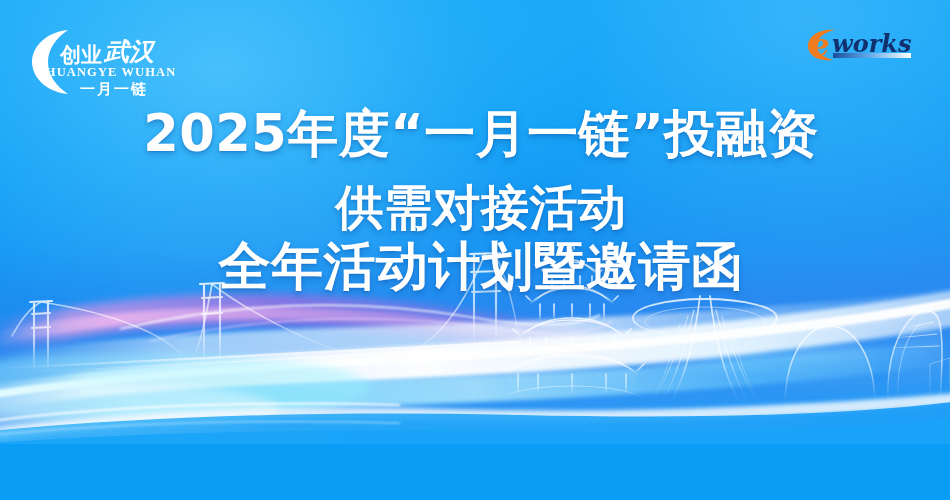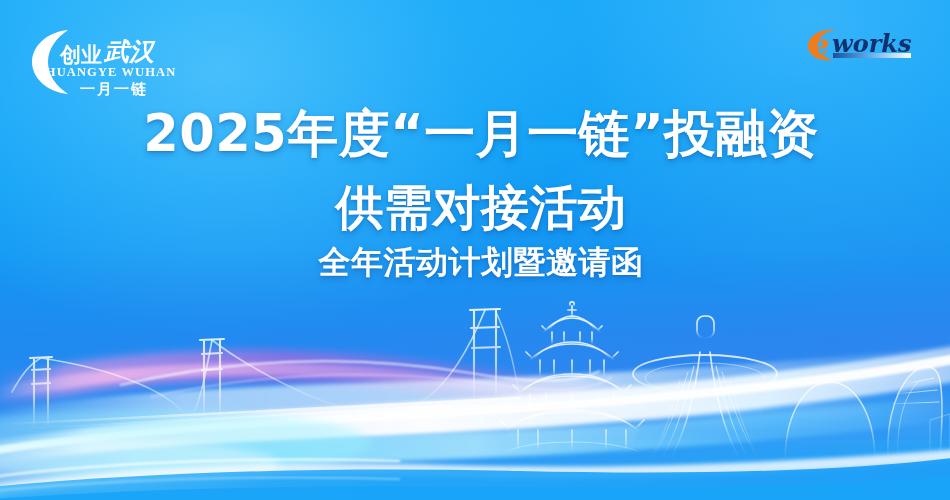--- a/index.html
+++ b/index.html
@@ -1,19 +1,19 @@
 <!DOCTYPE html>
 <html><head>
 <meta charset="utf-8">
 <style>
   html,body{margin:0;padding:0;background:#0a9df5;}
   body{width:950px;height:500px;overflow:hidden;
        font-family:"DejaVu Sans","Liberation Sans",sans-serif;}
 
-  #banner{position:relative;width:950px;height:500px;overflow:hidden;
+  #banner{position:relative;width:950px;height:444px;overflow:hidden;
           background:#0aa3f7;}
 
   
   .bg-base{position:absolute;inset:0;
      background:linear-gradient(175deg,#0fa6f8 0%,#0b9ef6 32%,#1a93f2 58%,#2f8cf0 74%,#2f9cf5 86%,#17a8f8 100%);}
   .bg-glow-tl{position:absolute;left:-160px;top:-210px;width:760px;height:560px;
      background:radial-gradient(ellipse at center,rgba(120,215,255,.55),rgba(120,215,255,0) 68%);}
   .bg-glow-tr{position:absolute;right:-220px;top:-260px;width:720px;height:560px;
      background:radial-gradient(ellipse at center,rgba(110,205,255,.42),rgba(110,205,255,0) 70%);}
   .bg-deep-mid{position:absolute;left:0;right:0;top:250px;height:190px;
@@ -23,21 +23,21 @@
   #logo-left{position:absolute;left:26px;top:22px;width:160px;height:76px;}
   #logo-right{position:absolute;right:26px;top:24px;width:118px;height:42px;}
 
   
   #title-block{position:absolute;left:12px;right:0;top:104px;text-align:center;
      color:#ffffff;font-weight:bold;letter-spacing:.5px;
      text-shadow:0 3px 6px rgba(10,70,150,.33),0 1px 2px rgba(10,70,150,.28);}
   .tline{line-height:1.18;white-space:nowrap;}
   #title-line-1{font-size:51px;}
   #title-line-2{font-size:48px;margin-top:15px;}
-  #title-line-3{font-size:32px;margin-top:8px;}
+  #title-line-3{font-size:52px;margin-top:0;}
 
   
   #skyline{position:absolute;left:0;bottom:0;width:950px;height:200px;}
 
   
   #ribbons{position:absolute;left:0;bottom:0;width:950px;height:185px;}
 </style>
 </head>
 <body>
 

